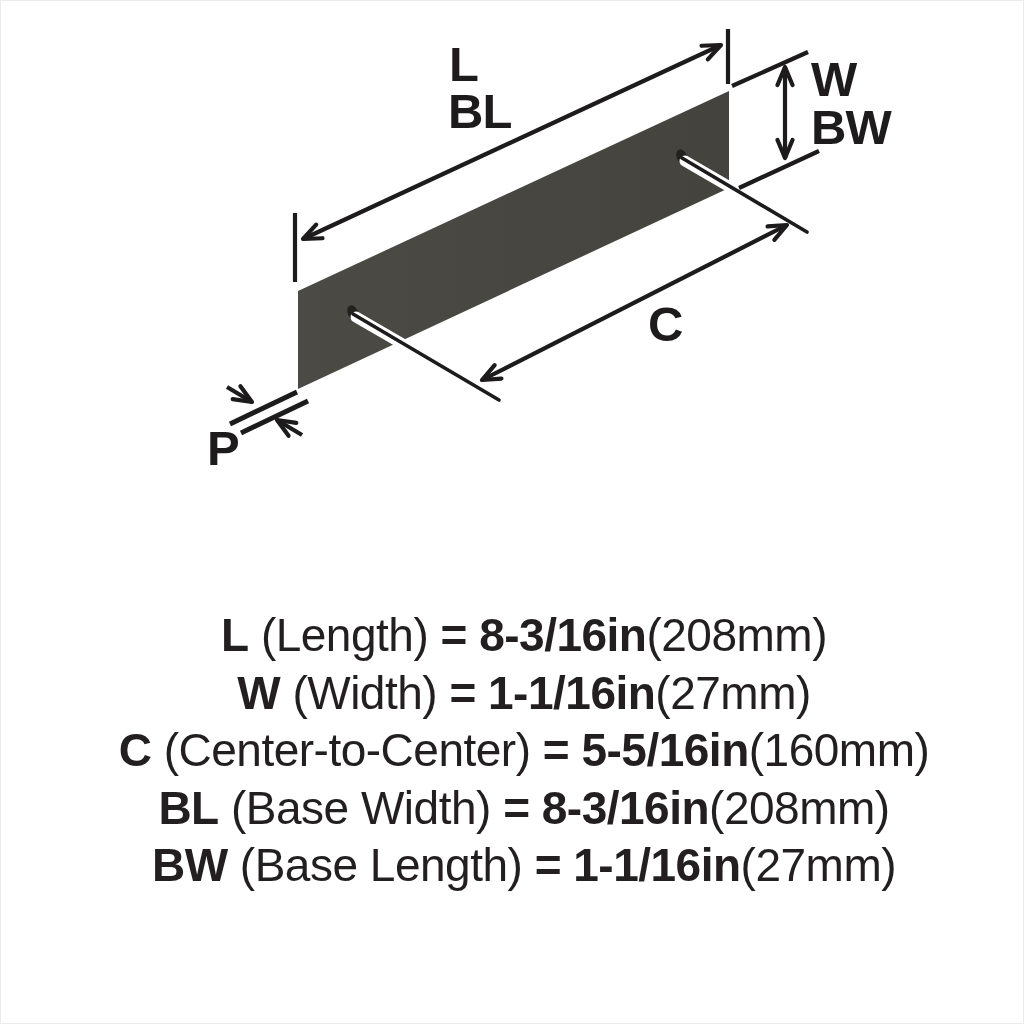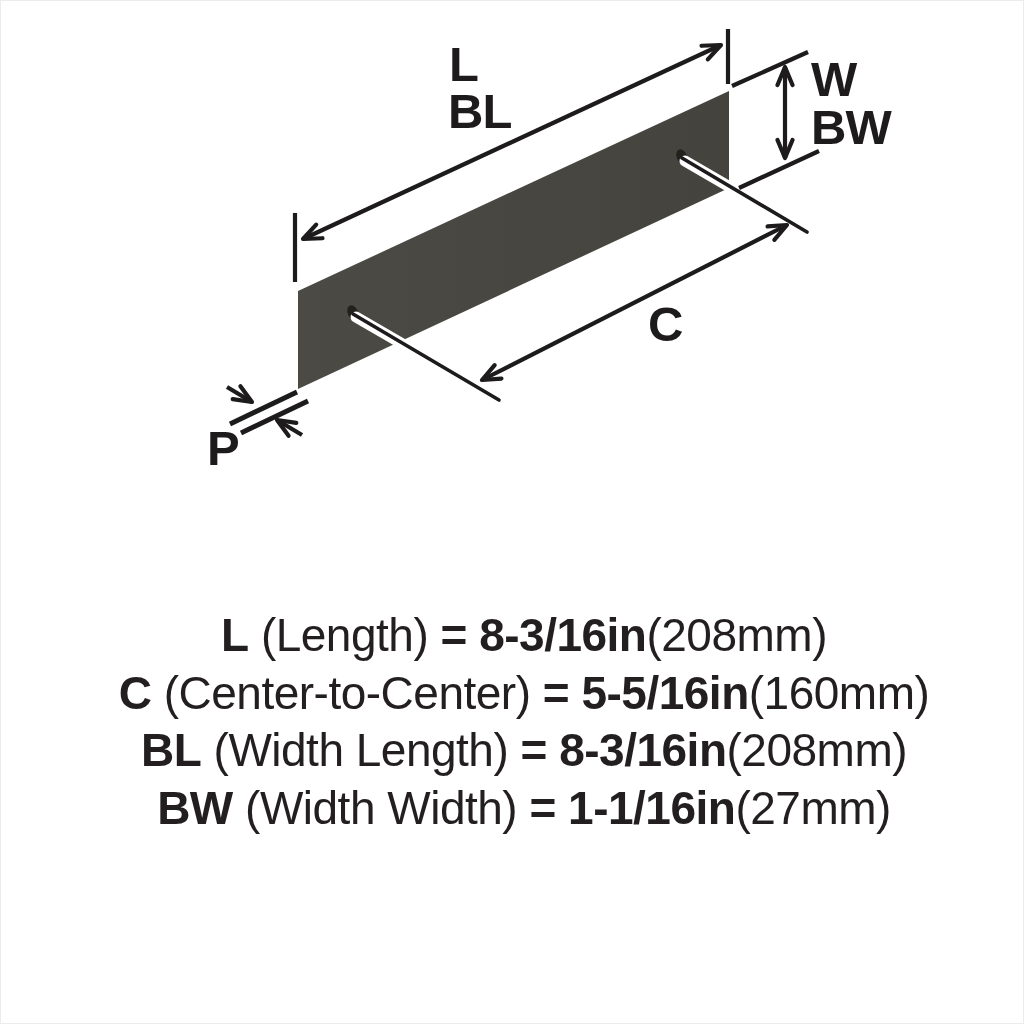--- a/index.html
+++ b/index.html
@@ -106,23 +106,26 @@
       <line x1="301" y1="434" x2="276" y2="419" stroke-width="4.2" marker-end="url(#arrow)"></line>
     </g>
     <text class="dim-label" x="206" y="464">P</text>
   </svg>
 
   <div class="legend">
     <div class="legend-row">
       <span class="code">L</span><span class="name"> (Length) </span><span class="val">= 8-3/16in</span><span class="metric">(208mm)</span>
     </div>
     <div class="legend-row">
+      <span class="code">W</span><span class="name"> (Width) </span><span class="val">= 1-1/16in</span><span class="metric">(27mm)</span>
+    </div>
+    <div class="legend-row">
       <span class="code">C</span><span class="name"> (Center-to-Center) </span><span class="val">= 5-5/16in</span><span class="metric">(160mm)</span>
     </div>
     <div class="legend-row">
-      <span class="code">BL</span><span class="name"> (Width Length) </span><span class="val">= 8-3/16in</span><span class="metric">(208mm)</span>
+      <span class="code">BL</span><span class="name"> (Base Width) </span><span class="val">= 8-3/16in</span><span class="metric">(208mm)</span>
     </div>
     <div class="legend-row">
-      <span class="code">BW</span><span class="name"> (Width Width) </span><span class="val">= 1-1/16in</span><span class="metric">(27mm)</span>
+      <span class="code">BW</span><span class="name"> (Base Length) </span><span class="val">= 1-1/16in</span><span class="metric">(27mm)</span>
     </div>
   </div>
 
 </div>
 
 </body></html>

